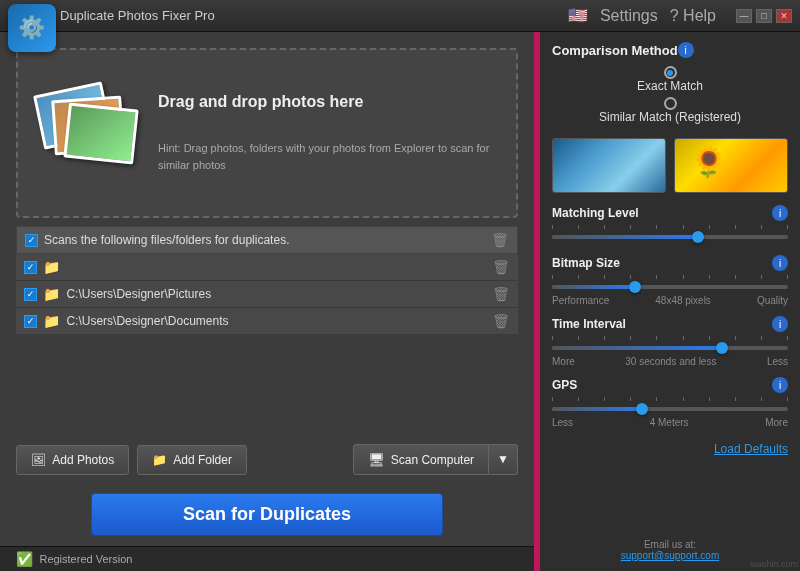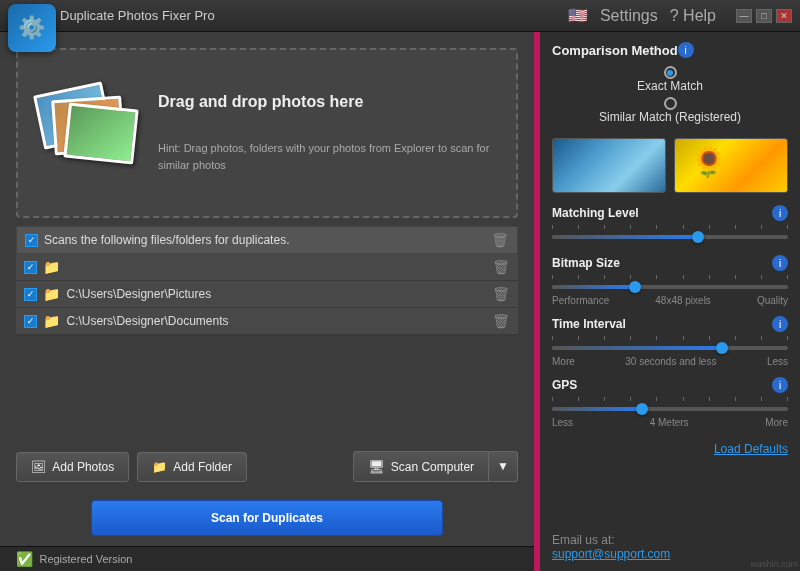--- a/index.html
+++ b/index.html
@@ -256,21 +256,21 @@
     .scan-bar {
       padding: 8px 16px 10px;
       display: flex;
       justify-content: center;
     }
     .scan-btn {
       background: linear-gradient(180deg, #2a7aee 0%, #1a5acc 100%);
       border: 1px solid #1a4aaa;
       border-radius: 4px;
       color: white;
-      font-size: 12px;
+      font-size: 18px;
       font-weight: bold;
       padding: 10px 80px;
       cursor: pointer;
       width: 70%;
     }
 
     
     .status-bar {
       background: #2a2a2a;
       border-top: 1px solid #111;
@@ -437,23 +437,23 @@
       font-size: 12px;
       text-align: right;
       cursor: pointer;
       text-decoration: underline;
       margin-top: 4px;
     }
 
     .email-section {
       margin-top: auto;
       padding-top: 8px;
-      font-size: 12px;
+      font-size: 10px;
       color: #888;
-      text-align: left;
+      text-align: center;
     }
     .email-link {
       color: #2a9aee;
       text-decoration: underline;
       cursor: pointer;
     }
 
     .watermark {
       position: absolute;
       bottom: 2px;

